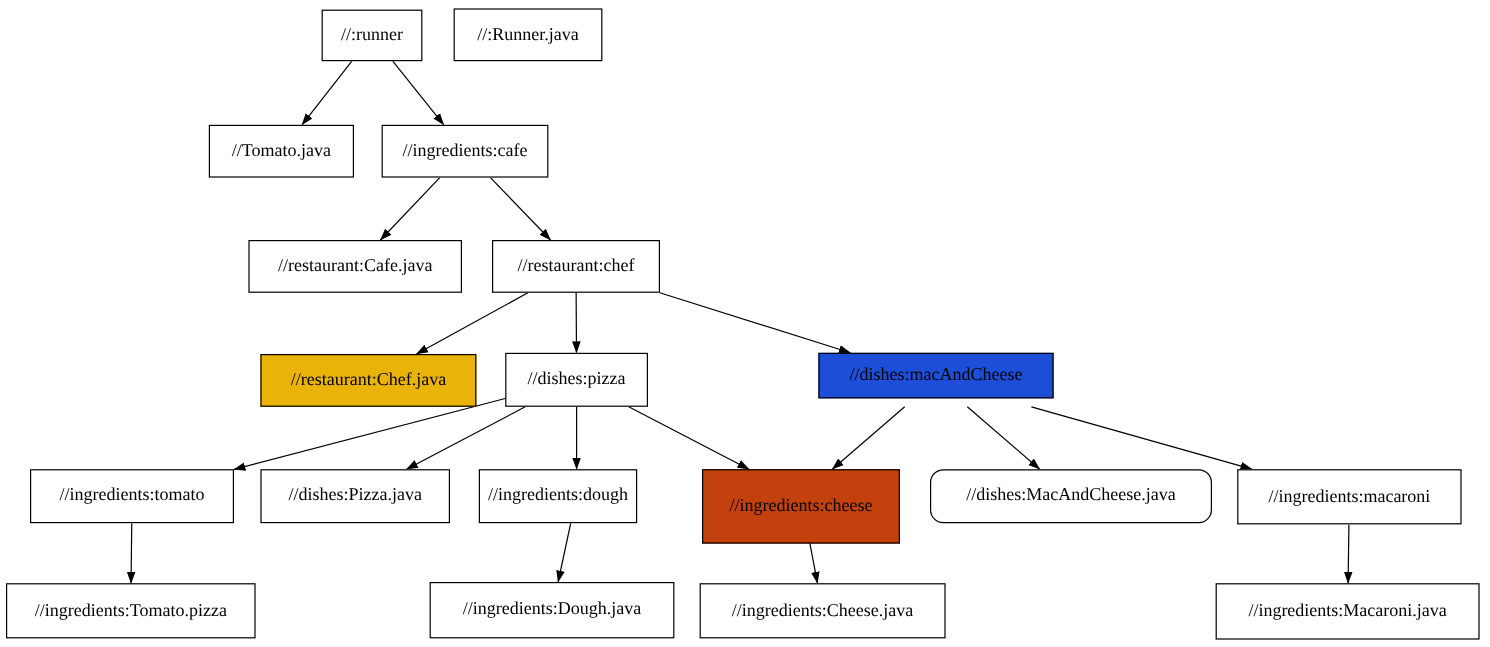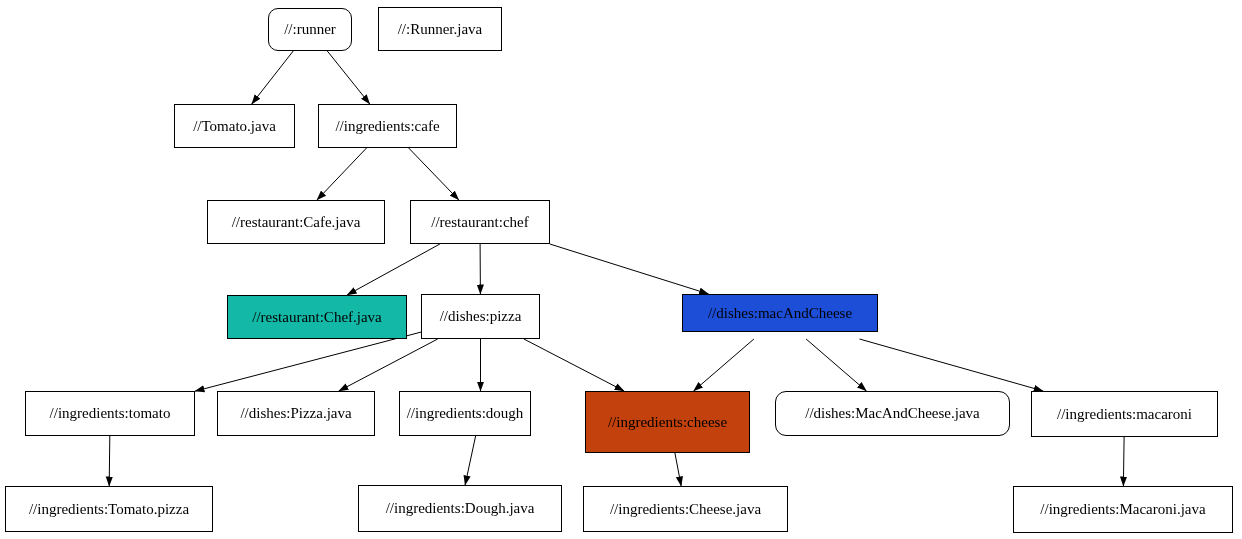--- a/index.html
+++ b/index.html
@@ -62,27 +62,27 @@
         <line x1="753.9" y1="339.0" x2="693.6" y2="391.0" stroke="#000000" stroke-width="1" marker-end="url(#arrowhead)"></line>
         <line x1="806.1" y1="339.0" x2="866.4" y2="391.0" stroke="#000000" stroke-width="1" marker-end="url(#arrowhead)"></line>
         <line x1="859.5" y1="339.0" x2="1043.2" y2="391.0" stroke="#000000" stroke-width="1" marker-end="url(#arrowhead)"></line>
         <line x1="109.8" y1="436.0" x2="109.2" y2="486.0" stroke="#000000" stroke-width="1" marker-end="url(#arrowhead)"></line>
         <line x1="475.6" y1="436.0" x2="465.1" y2="485.0" stroke="#000000" stroke-width="1" marker-end="url(#arrowhead)"></line>
         <line x1="671.7" y1="436.0" x2="681.2" y2="486.0" stroke="#000000" stroke-width="1" marker-end="url(#arrowhead)"></line>
         <line x1="1124.1" y1="437.0" x2="1123.4" y2="486.0" stroke="#000000" stroke-width="1" marker-end="url(#arrowhead)"></line>
       </g>
   </svg>
   <div id="nodes-layer">
-      <div class="graph-node" style="left: 268px; top: 8px; width: 84px; height: 43px; background: rgb(255, 255, 255); border-color: rgb(0, 0, 0); color: rgb(0, 0, 0); border-radius: 10px;">//:runner</div>
+      <div class="graph-node" style="left: 268px; top: 8px; width: 84px; height: 43px; background: rgb(255, 255, 255); border-color: rgb(0, 0, 0); color: rgb(0, 0, 0);">//:runner</div>
       <div class="graph-node" style="left: 378px; top: 7px; width: 124px; height: 44px; background: rgb(255, 255, 255); border-color: rgb(0, 0, 0); color: rgb(0, 0, 0);">//:Runner.java</div>
       <div class="graph-node" style="left: 174px; top: 104px; width: 121px; height: 44px; background: rgb(255, 255, 255); border-color: rgb(0, 0, 0); color: rgb(0, 0, 0);">//Tomato.java</div>
       <div class="graph-node" style="left: 318px; top: 104px; width: 139px; height: 44px; background: rgb(255, 255, 255); border-color: rgb(0, 0, 0); color: rgb(0, 0, 0);">//ingredients:cafe</div>
       <div class="graph-node" style="left: 207px; top: 200px; width: 178px; height: 44px; background: rgb(255, 255, 255); border-color: rgb(0, 0, 0); color: rgb(0, 0, 0);">//restaurant:Cafe.java</div>
       <div class="graph-node" style="left: 410px; top: 200px; width: 140px; height: 44px; background: rgb(255, 255, 255); border-color: rgb(0, 0, 0); color: rgb(0, 0, 0);">//restaurant:chef</div>
-      <div class="graph-node" style="left: 227px; top: 295px; width: 180px; height: 44px; background: #14b8a6; border-color: rgb(0, 0, 0); color: rgb(0, 0, 0);">//restaurant:Chef.java</div>
+      <div class="graph-node" style="left: 217px; top: 295px; width: 180px; height: 44px; background: #eab308; border-color: rgb(0, 0, 0); color: rgb(0, 0, 0);">//restaurant:Chef.java</div>
       <div class="graph-node" style="left: 421px; top: 294px; width: 119px; height: 45px; background: rgb(255, 255, 255); border-color: rgb(0, 0, 0); color: rgb(0, 0, 0);">//dishes:pizza</div>
       <div class="graph-node" style="left: 682px; top: 294px; width: 196px; height: 38px; background: #1d4ed8; border-color: rgb(0, 0, 0); color: rgb(0, 0, 0);">//dishes:macAndCheese</div>
       <div class="graph-node" style="left: 25px; top: 391px; width: 170px; height: 45px; background: rgb(255, 255, 255); border-color: rgb(0, 0, 0); color: rgb(0, 0, 0);">//ingredients:tomato</div>
       <div class="graph-node" style="left: 217px; top: 391px; width: 158px; height: 45px; background: rgb(255, 255, 255); border-color: rgb(0, 0, 0); color: rgb(0, 0, 0);">//dishes:Pizza.java</div>
       <div class="graph-node" style="left: 399px; top: 391px; width: 132px; height: 45px; background: rgb(255, 255, 255); border-color: rgb(0, 0, 0); color: rgb(0, 0, 0);">//ingredients:dough</div>
       <div class="graph-node" style="left: 585px; top: 391px; width: 165px; height: 62px; background: #c2410c; border-color: rgb(0, 0, 0); color: rgb(0, 0, 0);">//ingredients:cheese</div>
       <div class="graph-node" style="left: 775px; top: 391px; width: 235px; height: 45px; background: rgb(255, 255, 255); border-color: rgb(0, 0, 0); color: rgb(0, 0, 0); border-radius: 11px;">//dishes:MacAndCheese.java</div>
       <div class="graph-node" style="left: 1031px; top: 391px; width: 187px; height: 46px; background: rgb(255, 255, 255); border-color: rgb(0, 0, 0); color: rgb(0, 0, 0);">//ingredients:macaroni</div>
       <div class="graph-node" style="left: 5px; top: 486px; width: 208px; height: 46px; background: rgb(255, 255, 255); border-color: rgb(0, 0, 0); color: rgb(0, 0, 0);">//ingredients:Tomato.pizza</div>
       <div class="graph-node" style="left: 358px; top: 485px; width: 204px; height: 47px; background: rgb(255, 255, 255); border-color: rgb(0, 0, 0); color: rgb(0, 0, 0);">//ingredients:Dough.java</div>

